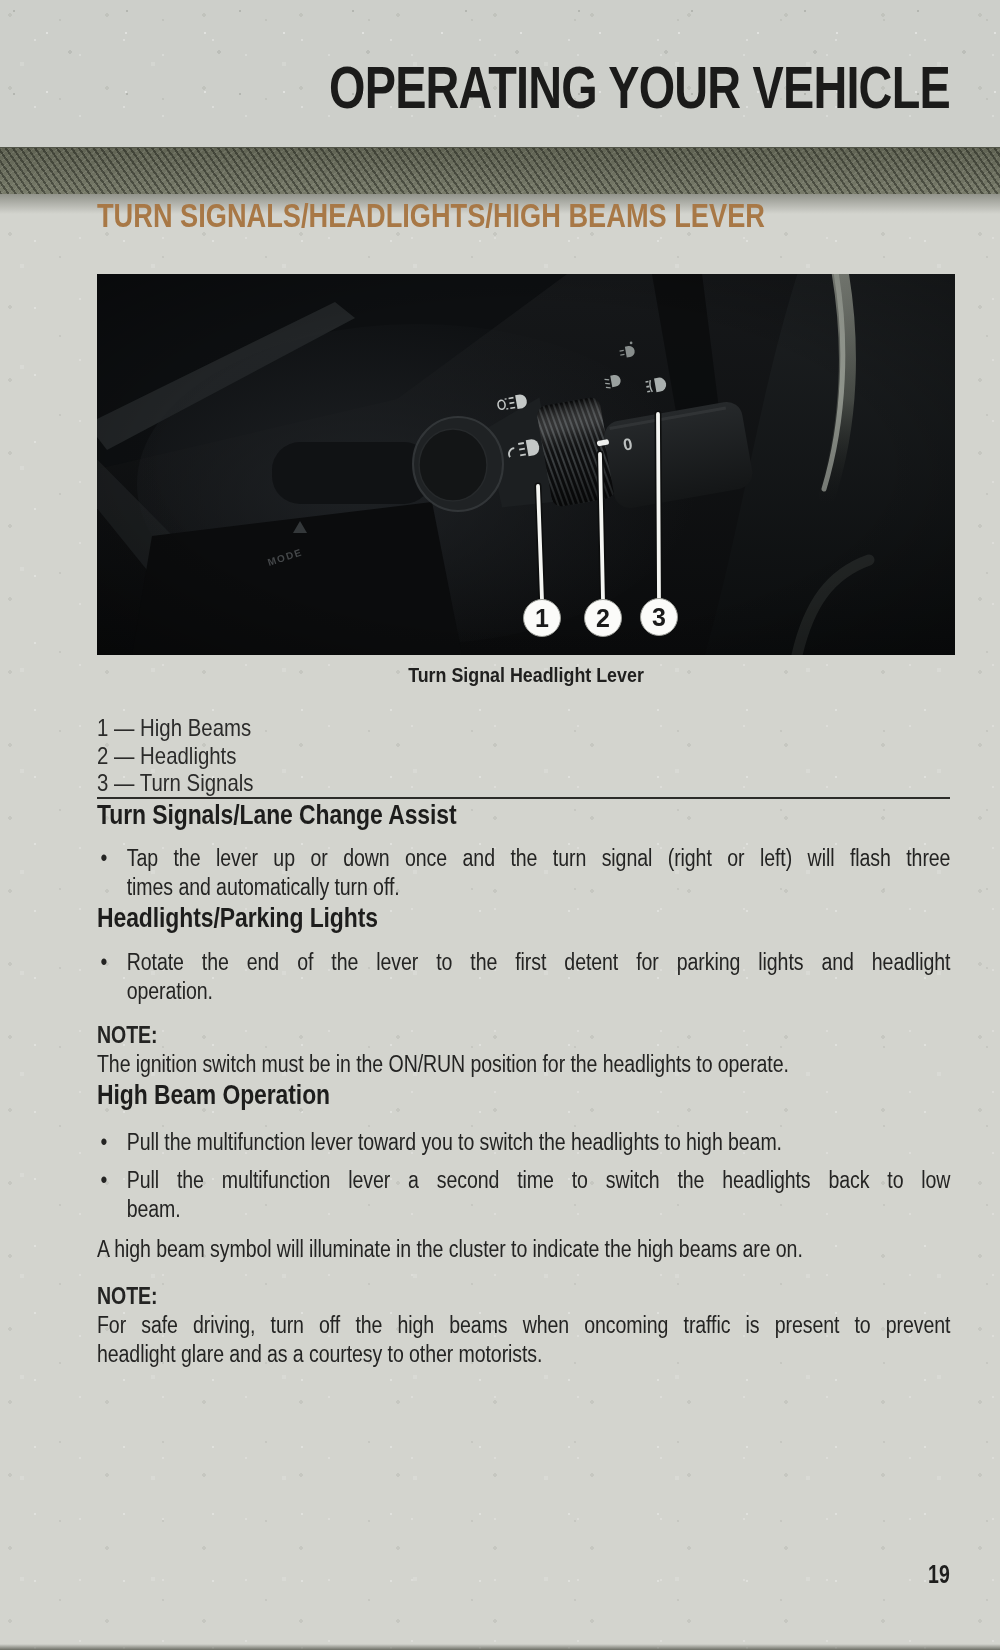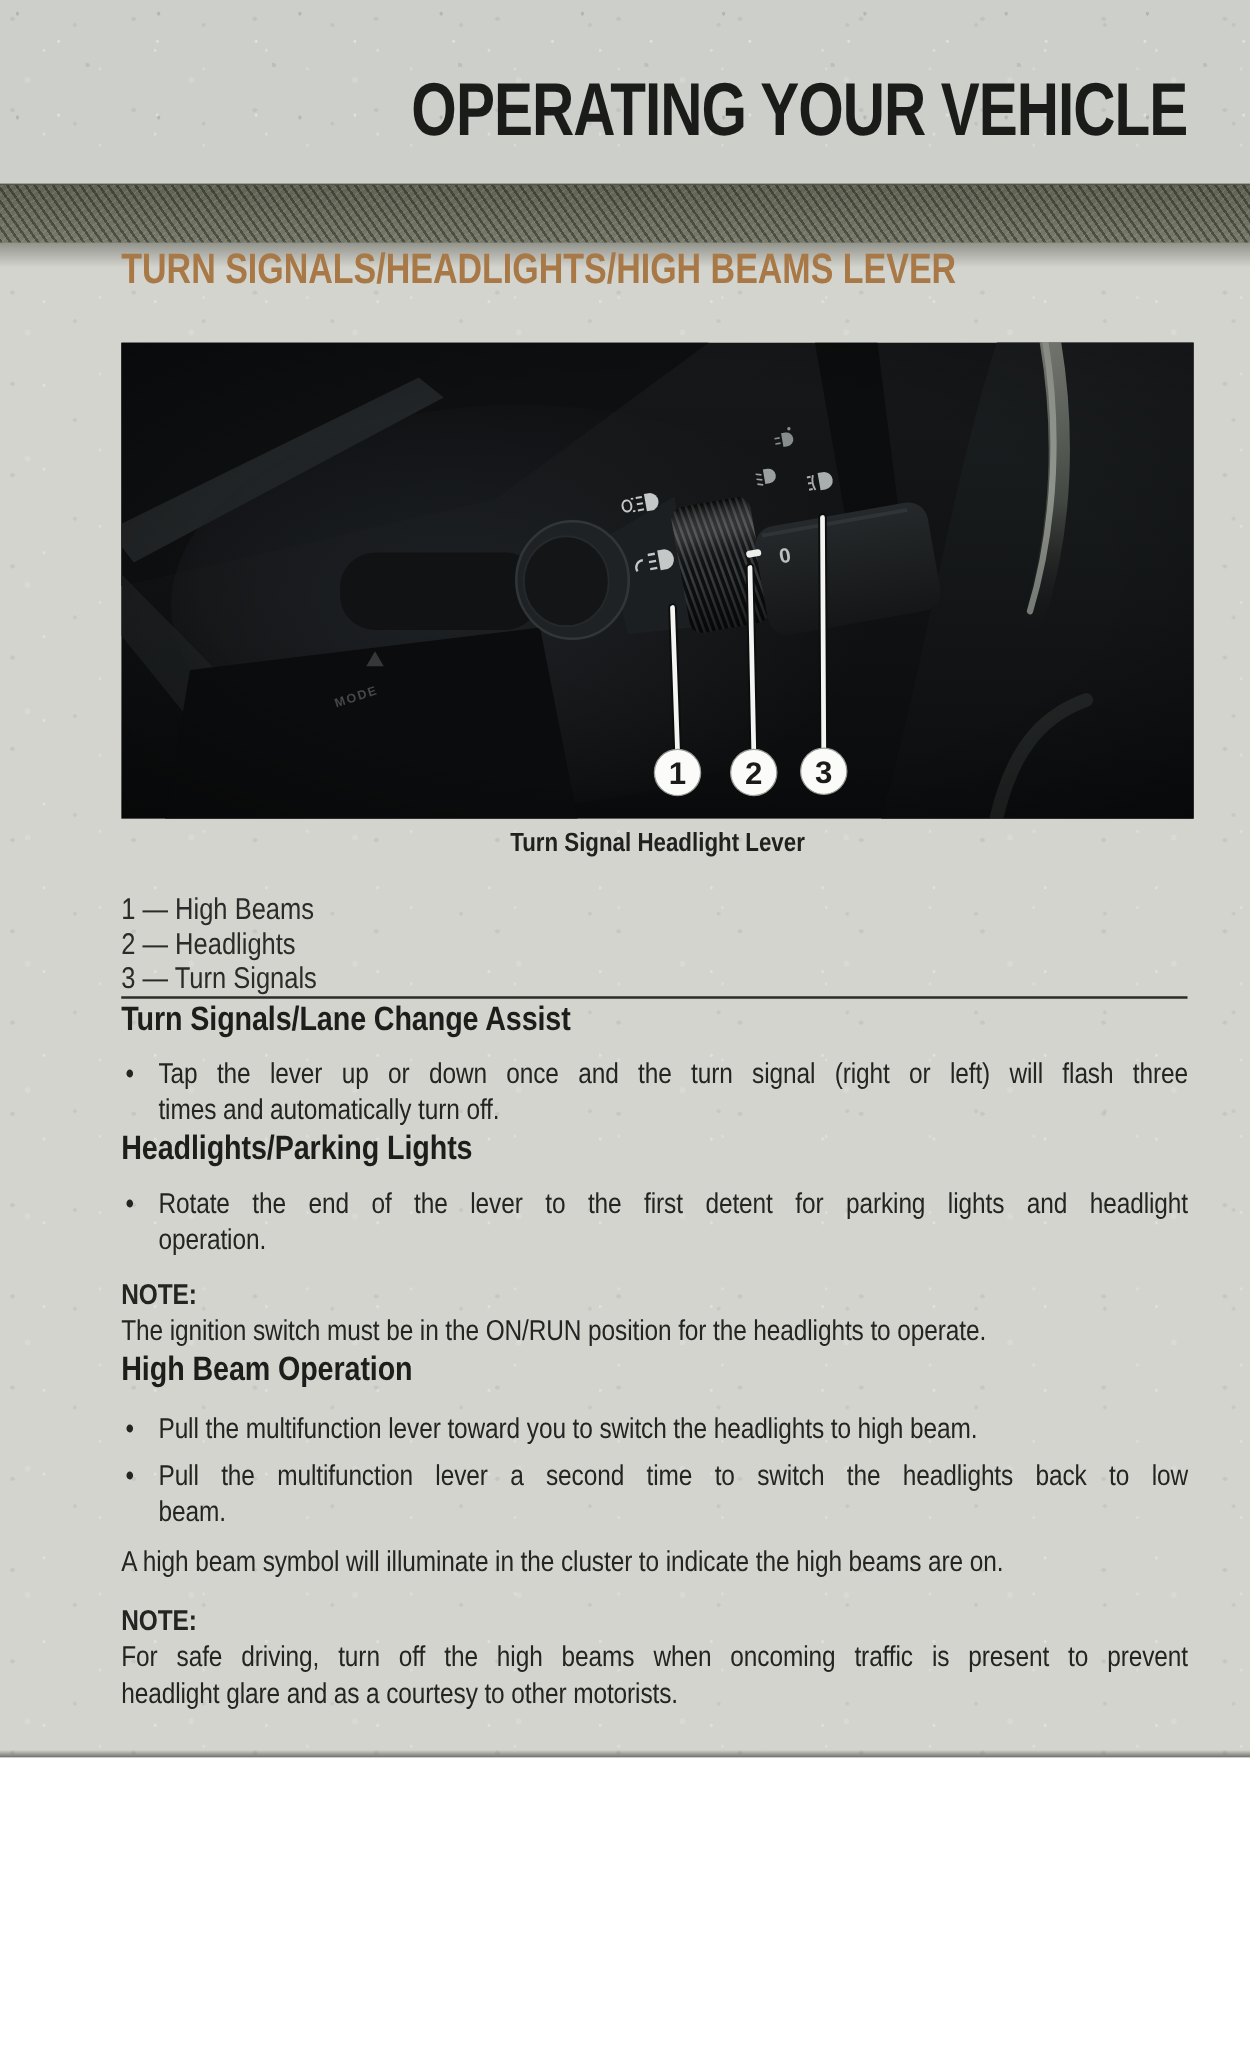--- a/index.html
+++ b/index.html
@@ -1,17 +1,17 @@
 <!DOCTYPE html>
 <html><head>
 <meta charset="utf-8">
 <style>
   html,body{margin:0;padding:0;}
   body{width:1000px;height:1650px;font-family:"Liberation Sans",sans-serif;}
-  .page{position:relative;width:1000px;height:1406px;background:#d3d4ce;overflow:hidden;}
+  .page{position:relative;width:1000px;height:1650px;background:#d3d4ce;overflow:hidden;}
   
   .page::before{content:"";position:absolute;inset:0;pointer-events:none;z-index:1;
     background-image:
       radial-gradient(circle 3px at 10px 15px, rgba(120,122,112,.14) 0 60%, transparent 61%),
       radial-gradient(circle 2px at 35px 40px, rgba(255,255,255,.30) 0 60%, transparent 61%),
       radial-gradient(circle 2.5px at 60px 20px, rgba(110,112,104,.12) 0 60%, transparent 61%),
       radial-gradient(circle 2px at 80px 55px, rgba(255,255,255,.22) 0 60%, transparent 61%),
       radial-gradient(circle 4px at 22px 64px, rgba(255,255,255,.14) 0 60%, transparent 61%);
     background-size:97px 73px,89px 67px,103px 79px,83px 61px,131px 101px;}
   .top-strip{position:absolute;left:0;top:0;width:1000px;height:147px;background:#cdcfca;z-index:0;}

